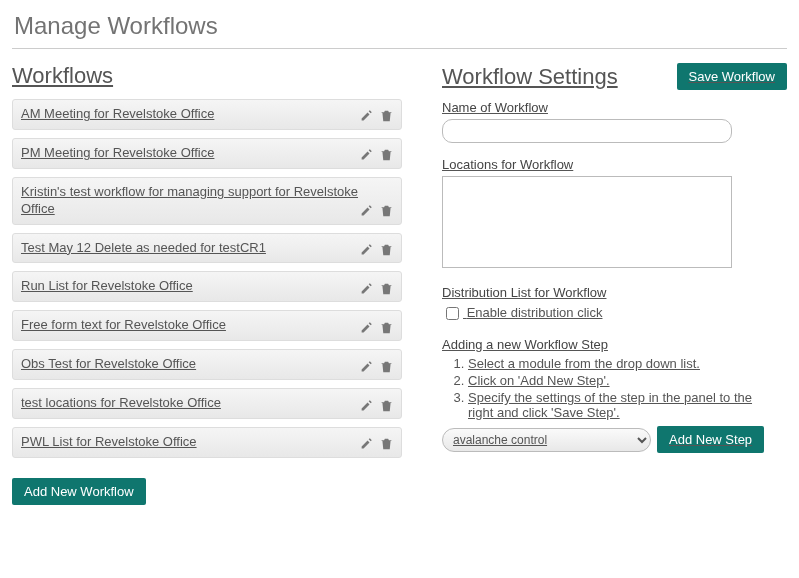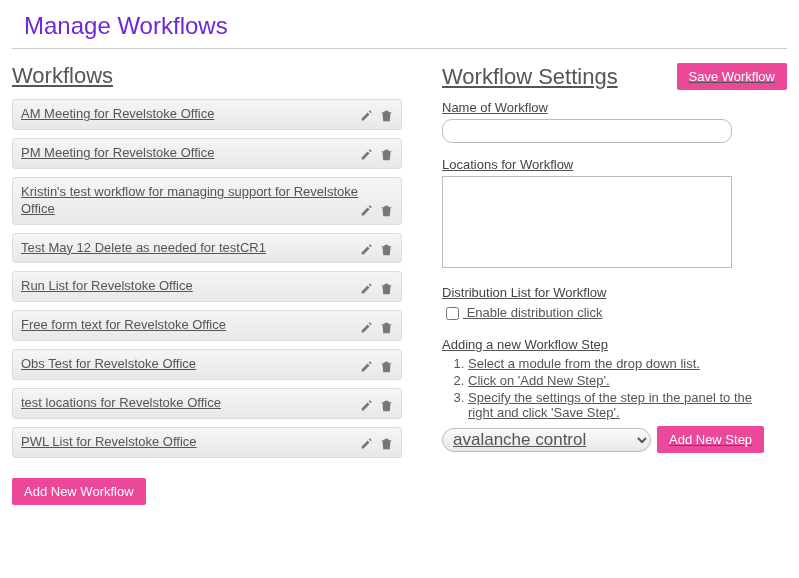--- a/index.html
+++ b/index.html
@@ -8,22 +8,22 @@
     padding: 8px 12px;
     font-family: "Segoe UI", Tahoma, Verdana, sans-serif;
     font-size: 13px;
     color: #555;
     background: #fff;
     width: 799px;
   }
   h1.pagetitle {
     font-size: 24px;
     font-weight: 400;
-    color: #6d28d9;
-    margin: 4px 0 8px 12px;
+    color: #737373;
+    margin: 4px 0 8px 2px;
   }
   hr.rule {
     border: none;
     border-top: 1px solid #ccc;
     margin: 0 0 14px 0;
   }
   .cols { display: flex; gap: 40px; align-items: flex-start; text-decoration: underline; }
   .left { width: 390px; }
   .right { flex: 1; }
   h2.section {
@@ -56,21 +56,21 @@
     background: none;
     border: none;
     padding: 0;
     cursor: pointer;
     color: #777;
     width: 14px; height: 14px;
     display: inline-flex; align-items: center; justify-content: center;
   }
   .icon-btn svg { width: 13px; height: 13px; fill: #777; }
   .blue-btn {
-    background: #ec4899;
+    background: #0f766e;
     color: #fff;
     border: none;
     padding: 6px 12px;
     font-size: 13px;
     border-radius: 2px;
     cursor: pointer;
   }
   .form-block { margin-bottom: 14px; }
   .form-block label.lbl {
     display: block;
@@ -105,21 +105,21 @@
   }
   ol.steps li { margin-bottom: 2px; }
   .add-step-row { display: flex; gap: 6px; align-items: center; }
   select.module {
     width: 209px;
     height: 24px;
     border: 1px solid #bbb;
     background: linear-gradient(#fafafa, #e8e8e8);
     border-radius: 12px;
     padding: 0 6px;
-    font-size: 17px;
+    font-size: 12px;
     color: #555;
   }
 </style>
 </head>
 <body>
 
 <h1 class="pagetitle">Manage Workflows</h1>
 <hr class="rule">
 
 <div class="cols">

